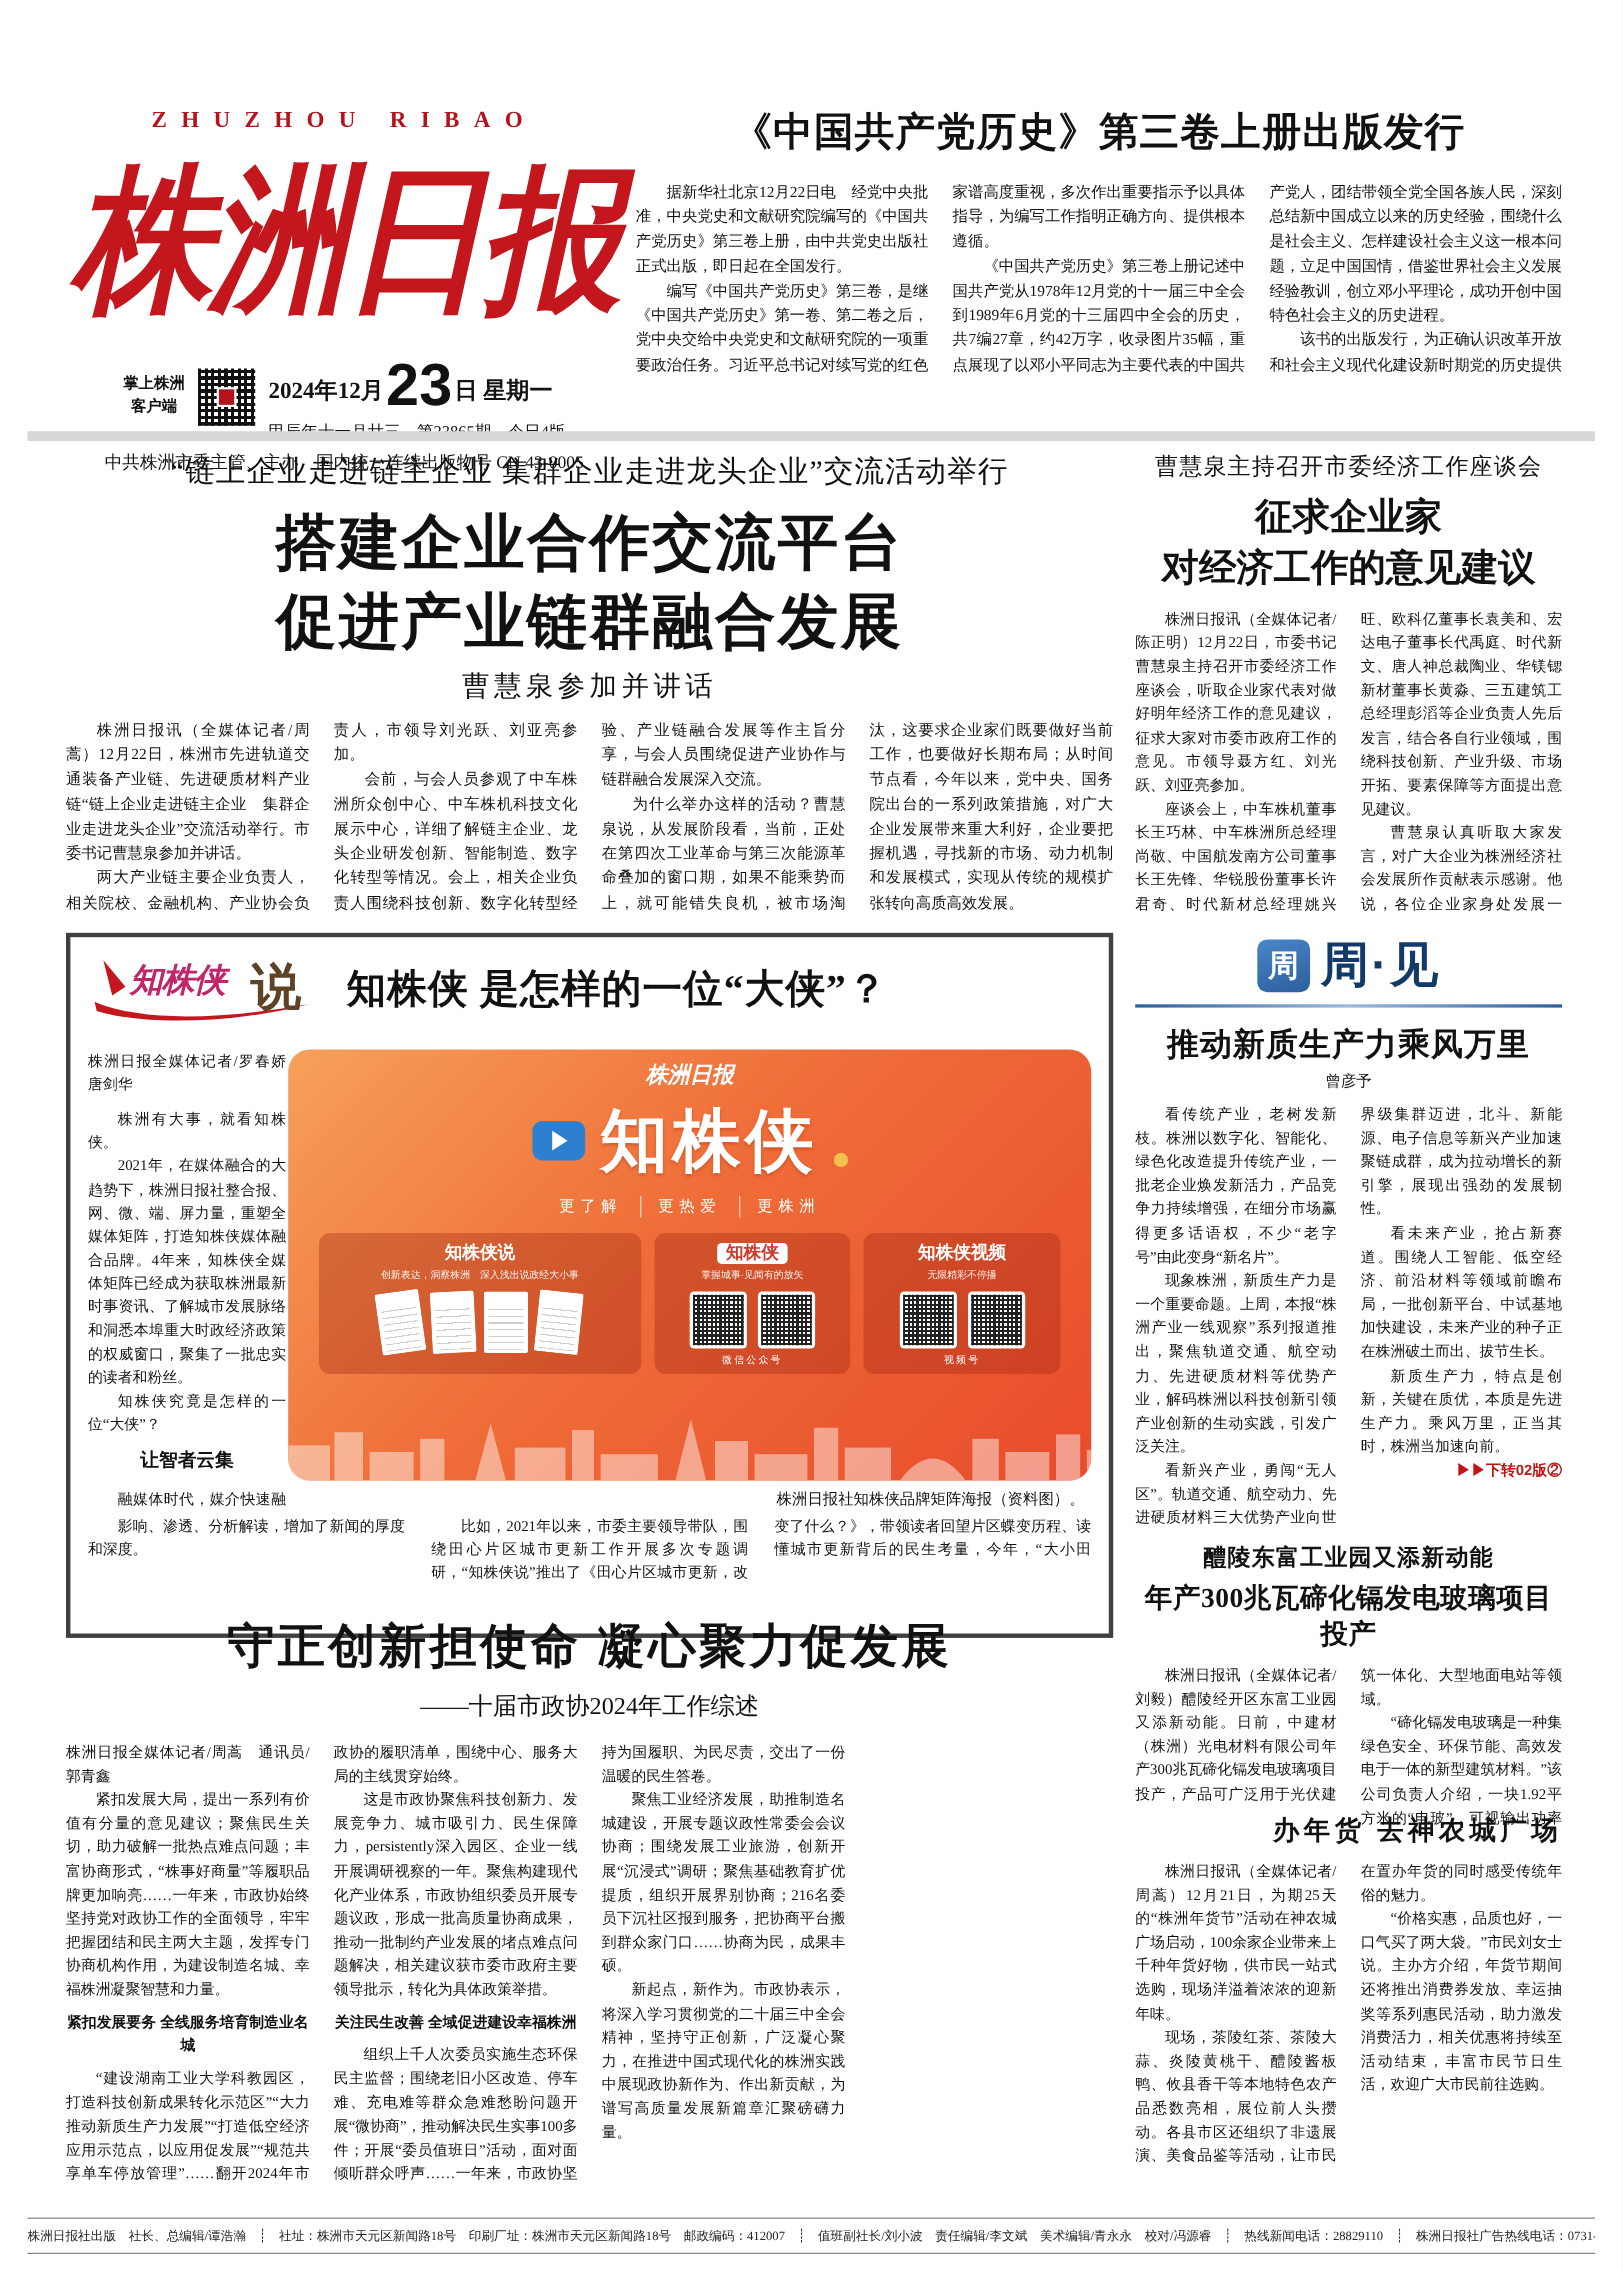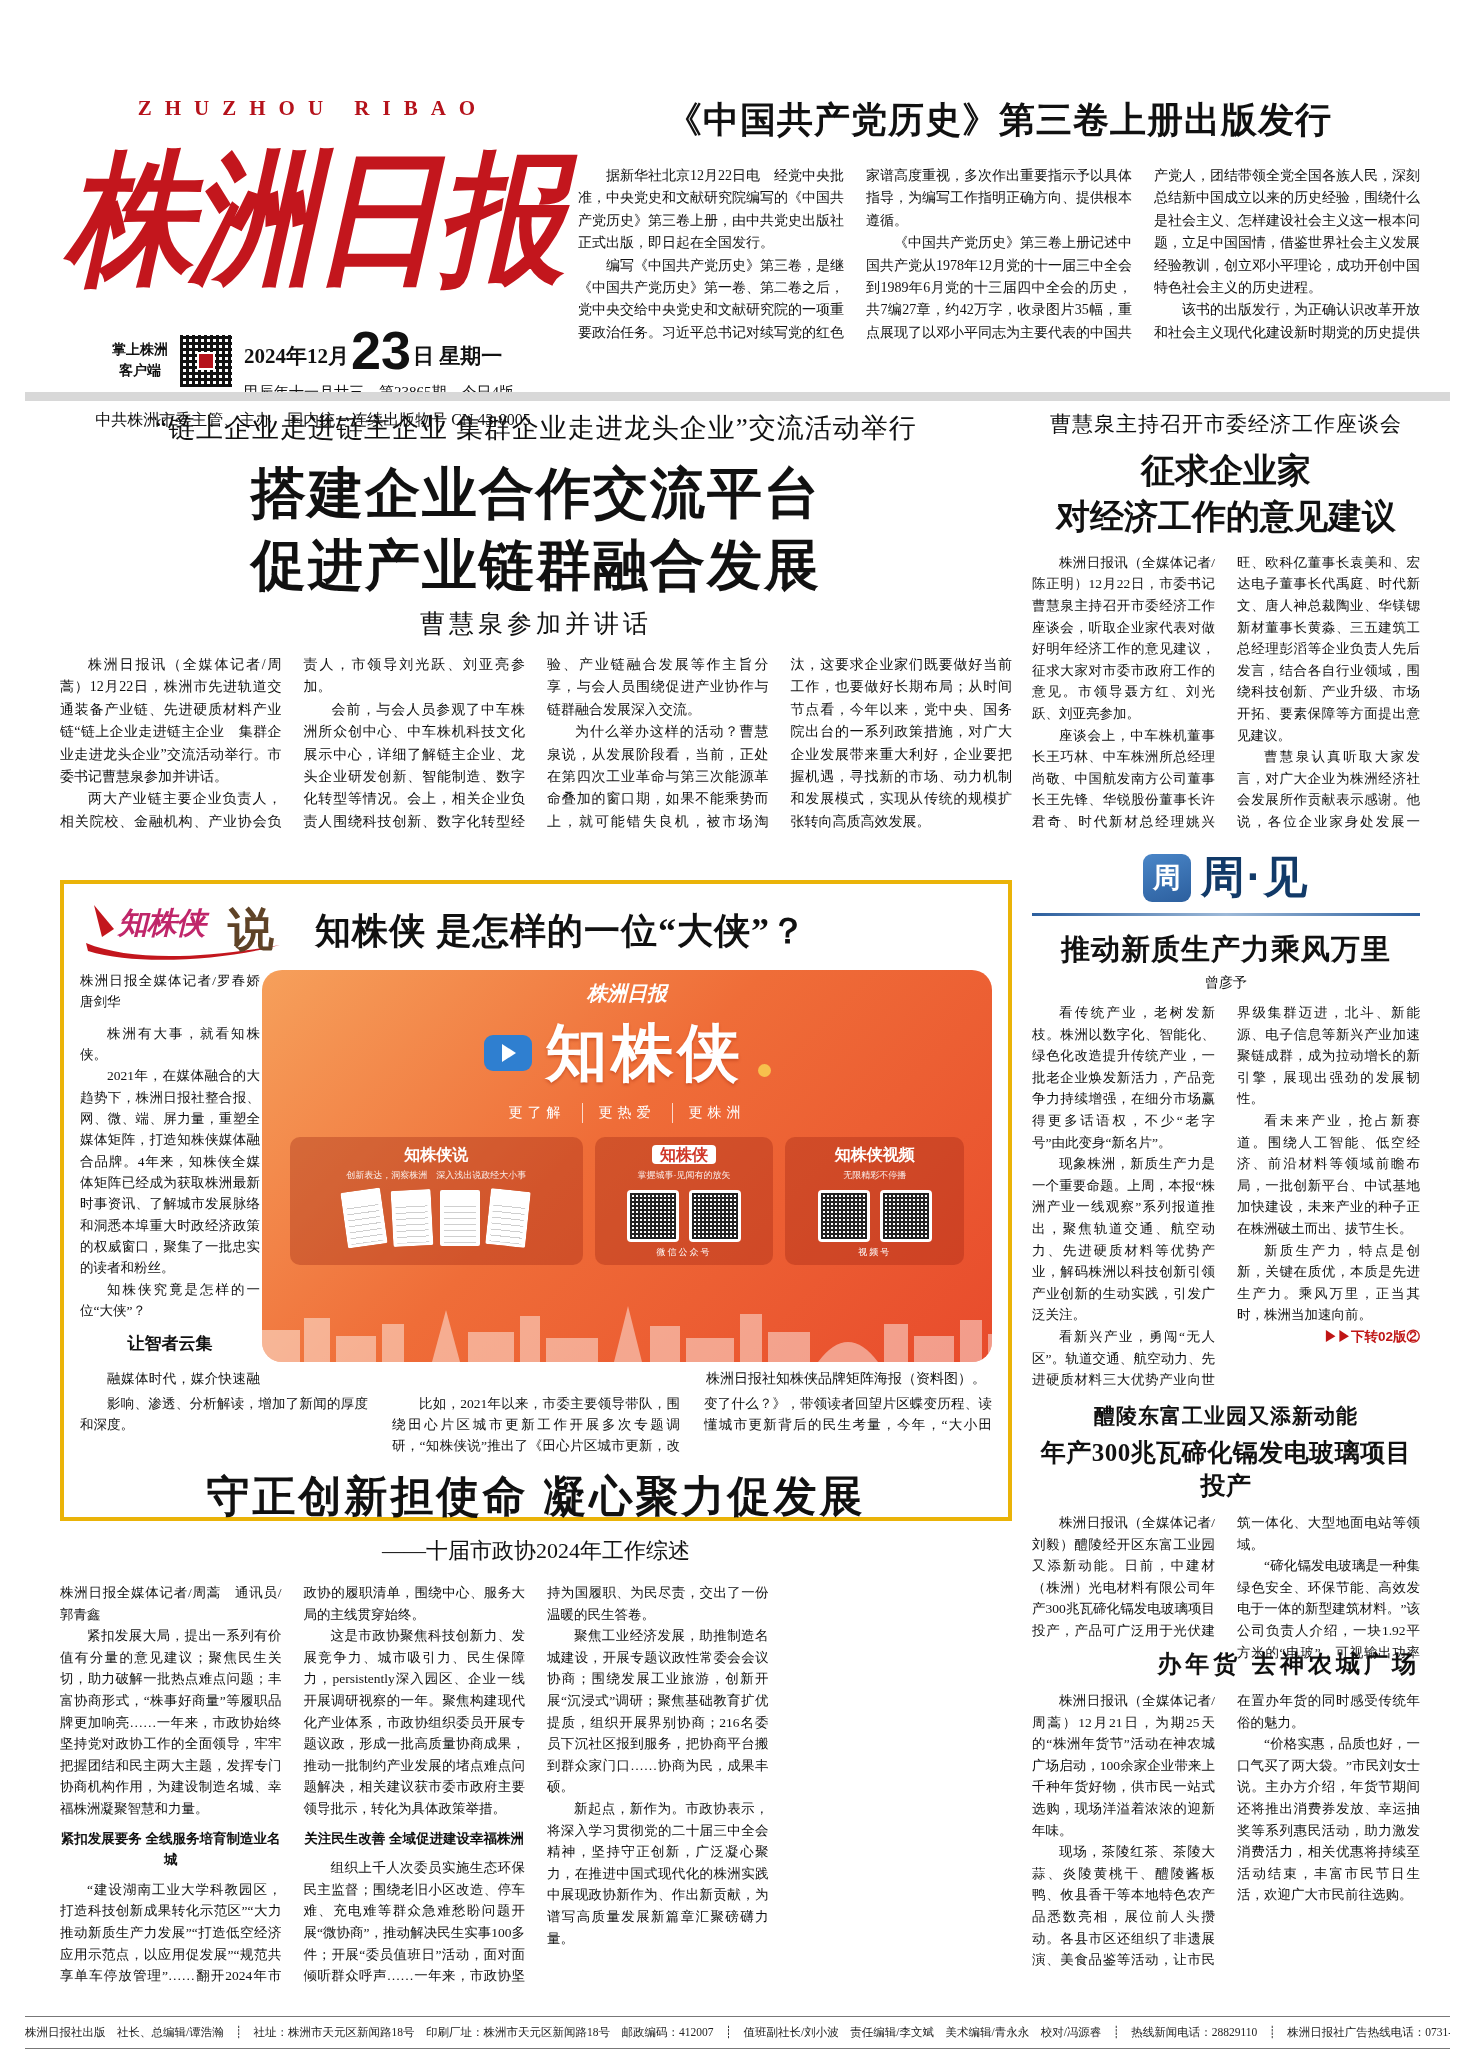--- a/index.html
+++ b/index.html
@@ -52,29 +52,29 @@
   .lead .cols{height:198px;}
 
   
   .econ{position:absolute;left:1032px;top:410px;width:388px;}
   .econ .kicker{font-size:21px;}
   .econ h1{margin:10px 0 12px;text-align:center;font-size:34px;line-height:1.35;font-weight:900;
            font-family:"Liberation Sans","DejaVu Sans",sans-serif;}
   .econ .cols{height:282px;font-size:13.5px;}
 
   
-  .zbox{position:absolute;left:60px;top:880px;width:952px;height:641px;box-sizing:border-box;
-        border:4px solid #eab308;padding:12px 16px;}
+  .zbox{position:absolute;left:60px;top:848px;width:952px;height:641px;box-sizing:border-box;
+        border:4px solid #404040;padding:12px 16px;}
   .zhead{display:flex;align-items:center;gap:20px;height:70px;}
   .zlogo{position:relative;width:215px;height:64px;flex:0 0 auto;}
   .zlogo .zlg-zhu{position:absolute;left:38px;top:4px;font-size:30px;font-weight:900;color:#c0266a;
                   font-style:italic;letter-spacing:-1px;font-family:"Liberation Sans",sans-serif;}
   .zlogo .zlg-shuo{position:absolute;left:148px;top:0;font-size:46px;font-weight:900;color:#5f4327;}
   .zbox h1{flex:1;margin:0;font-size:36px;font-weight:900;letter-spacing:1px;}
-  .zcontent{display:flex;gap:2px;margin-top:4px;}
+  .zcontent{display:flex;gap:2px;margin-top:20px;}
   .zleft{width:180px;flex:0 0 auto;font-size:13.5px;line-height:1.58;text-align:justify;
          height:420px;overflow:hidden;}
   .zleft p{margin:0;text-indent:2em;}
   .zleft p.byline{text-indent:0;margin-bottom:10px;}
   .zleft p.sub{text-indent:0;text-align:center;font-weight:bold;font-size:17px;margin:10px 0;
                font-family:"Liberation Sans",sans-serif;}
   .zright{flex:1;}
 
   
   .poster{position:relative;height:392px;border-radius:20px;overflow:hidden;

